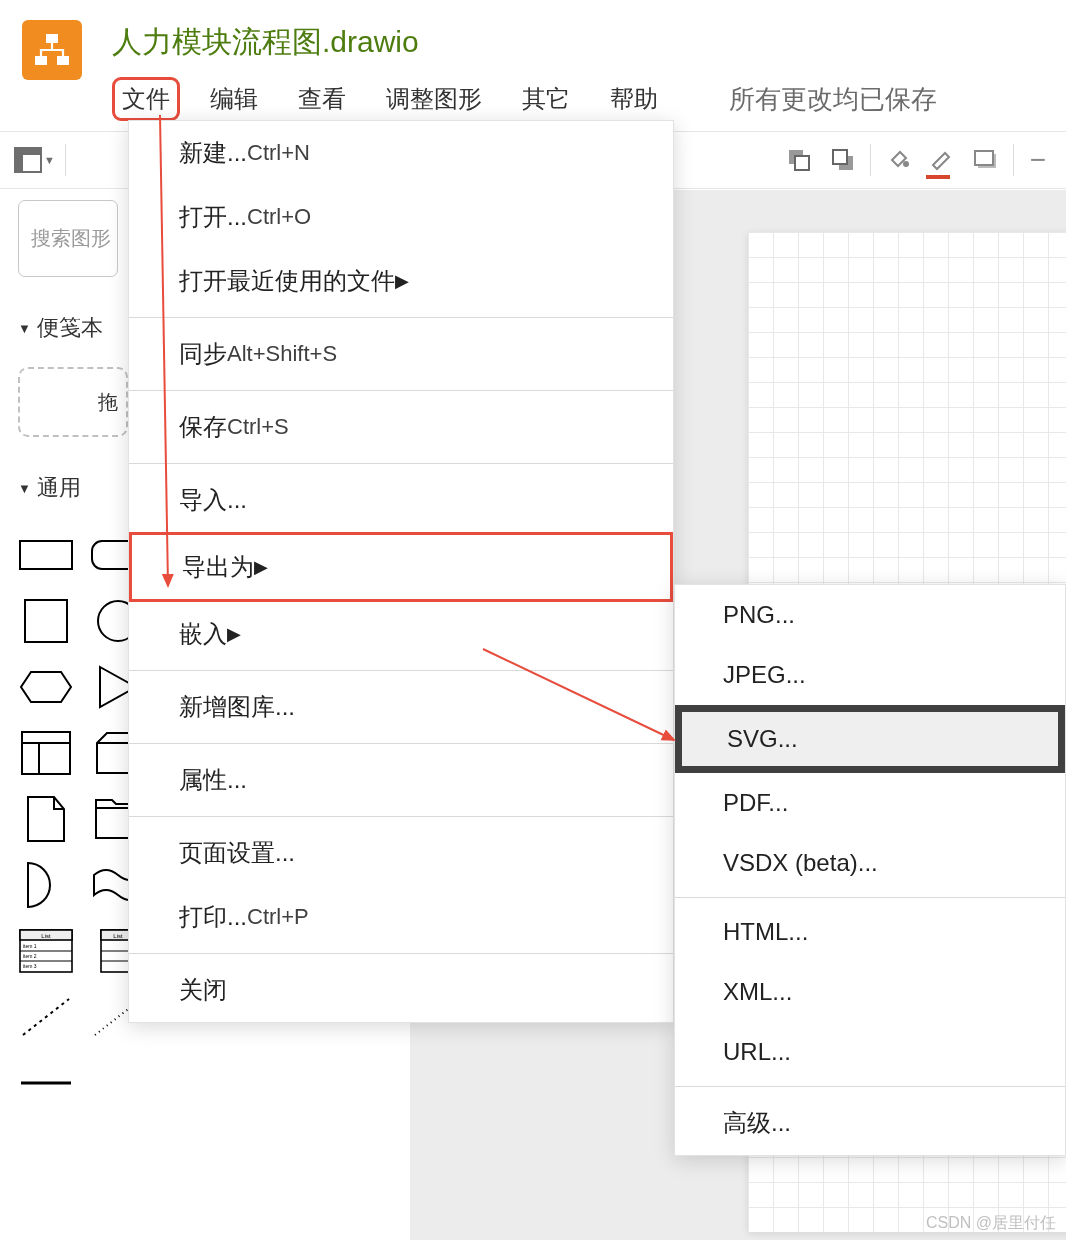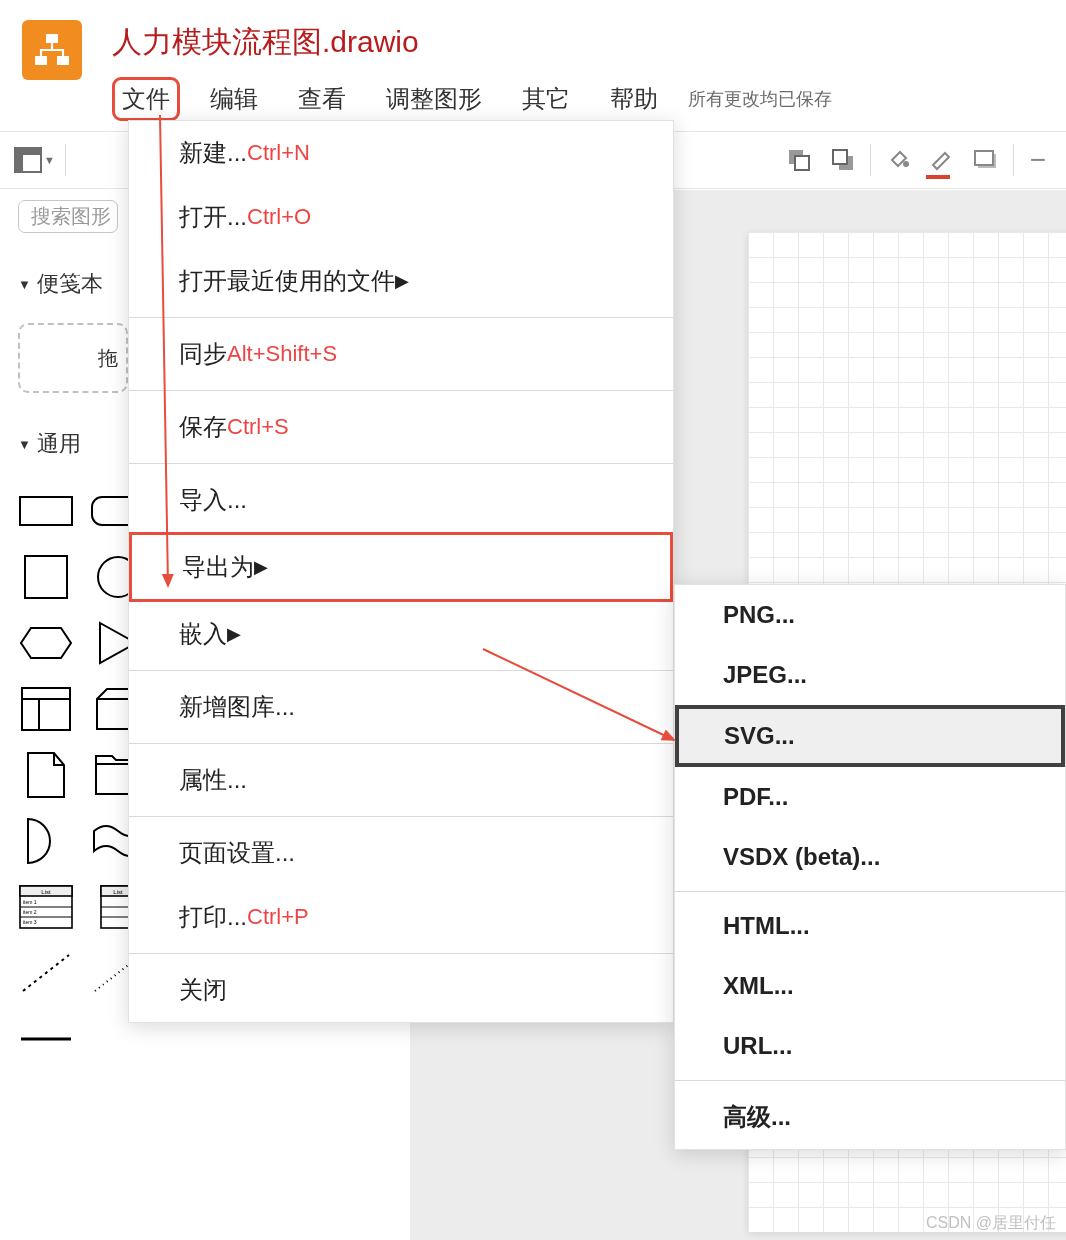--- a/index.html
+++ b/index.html
@@ -3,59 +3,59 @@
 <meta charset="utf-8">
 <style>
   * { box-sizing: border-box; margin: 0; padding: 0; font-family: -apple-system, "Segoe UI", "Microsoft YaHei", "PingFang SC", sans-serif; }
   body { width: 1066px; height: 1240px; overflow: hidden; background: #fff; position: relative; }
 
   
   .header { display: flex; align-items: flex-start; padding: 20px 22px 0 22px; gap: 30px; }
   .logo { width: 60px; height: 60px; background: #f18c20; border-radius: 6px; display: flex; align-items: center; justify-content: center; flex-shrink: 0; }
   .logo svg { width: 40px; height: 40px; }
   .title-area { flex: 1; }
-  .doc-title { font-size: 30px; color: #b91c1c; font-weight: 400; margin-bottom: 14px; margin-top: 2px; }
+  .doc-title { font-size: 30px; color: #4d7c0f; font-weight: 400; margin-bottom: 14px; margin-top: 2px; }
   .menubar { display: flex; align-items: center; gap: 20px; font-size: 24px; color: #333; }
   .menu-item { padding: 6px 10px; cursor: pointer; border-radius: 9px; }
   .menu-item.highlighted { border: 3px solid #e74c3c; padding: 3px 7px; }
-  .save-status { font-size: 18px; color: #6b6b6b; }
+  .save-status { font-size: 26px; color: #6b6b6b; margin-left: 41px; }
 
   
   .toolbar { height: 58px; border-top: 1px solid #e6e6e6; border-bottom: 1px solid #e6e6e6; display: flex; align-items: center; padding: 0 14px; gap: 10px; margin-top: 10px; }
   .tool-btn { width: 34px; height: 34px; display: flex; align-items: center; justify-content: center; color: #6e6e6e; position: relative; }
   .tool-dd { position: relative; display: flex; align-items: center; }
   .tool-caret { font-size: 11px; color: #6e6e6e; margin-left: 2px; }
   .tool-sep { width: 1px; height: 32px; background: #dcdcdc; }
   .paint-red { width: 24px; height: 4px; background: #d8452e; margin-top: 18px; }
 
   
   .left-panel { position: absolute; left: 0; top: 190px; width: 140px; padding: 10px 8px 0 18px; }
-  .search-box { border: 1px solid #c8c8c8; border-radius: 7px; padding: 2px 12px; font-size: 20px; color: #9a9a9a; width: 100px; overflow: hidden; white-space: nowrap; }
+  .search-box { border: 1px solid #c8c8c8; border-radius: 7px; padding: 24px 12px; font-size: 20px; color: #9a9a9a; width: 100px; overflow: hidden; white-space: nowrap; }
   .panel-section { margin-top: 36px; }
   .section-head { display: flex; align-items: center; gap: 6px; font-size: 22px; color: #333; }
   .section-caret { font-size: 13px; color: #333; }
   .scratch-box { margin-top: 24px; width: 110px; height: 70px; border: 2px dashed #c0c0c0; border-radius: 10px; display: flex; align-items: center; justify-content: flex-end; padding-right: 8px; font-size: 20px; color: #333; overflow: hidden; }
 
   .shapes-grid { margin-top: 30px; display: grid; grid-template-columns: 60px 60px; gap: 22px 12px; }
   .shape-cell { width: 56px; height: 44px; display: flex; align-items: center; justify-content: center; }
   .shape-cell svg { display: block; }
 
   
   .dropdown { position: absolute; left: 128px; top: 120px; width: 546px; background: #fff; box-shadow: 0 4px 20px rgba(0,0,0,0.15); border: 1px solid #e2e2e2; font-size: 24px; color: #222; z-index: 10; }
   .dd-item { display: flex; align-items: center; justify-content: flex-start; padding: 16px 36px 16px 50px; cursor: pointer; position: relative; }
   .dd-item.highlighted { border: 3px solid #e74c3c; }
   .dd-divider { height: 1px; background: #d9d9d9; margin: 4px 0; }
-  .dd-shortcut { color: #ef4444; font-size: 22px; }
+  .dd-shortcut { color: #404040; font-size: 22px; }
   .dd-arrow { font-size: 18px; color: #222; }
 
   
   .submenu { position: absolute; left: 674px; top: 584px; width: 392px; background: #fff; box-shadow: 0 4px 20px rgba(0,0,0,0.15); border: 1px solid #e2e2e2; font-size: 24px; color: #222; z-index: 20; }
-  .sub-item { padding: 16px 36px 16px 48px; cursor: pointer; font-weight: bold; }
+  .sub-item { padding: 16px 36px 16px 48px; cursor: pointer; }
   .sub-item:hover, .sub-item.hover { background: #efefef; }
-  .sub-item.highlighted { border: 4px solid #404040; padding: 13px 33px 13px 45px; }
+  .sub-item.highlighted { border: 7px solid #404040; padding: 13px 33px 13px 45px; }
   .sub-divider { height: 1px; background: #d9d9d9; margin: 4px 0; }
 
   
   .canvas-area { position: absolute; left: 410px; top: 190px; right: 0; bottom: 0; background: #ececec; overflow: hidden; }
   .canvas-page { position: absolute; left: 338px; top: 42px; width: 720px; height: 1000px; background: #fff; box-shadow: 0 2px 8px rgba(0,0,0,0.1);
     background-image:
       linear-gradient(to right, #e8e8e8 1px, transparent 1px),
       linear-gradient(to bottom, #e8e8e8 1px, transparent 1px),
       linear-gradient(to right, #d7d7d7 1px, transparent 1px),
       linear-gradient(to bottom, #d7d7d7 1px, transparent 1px);

